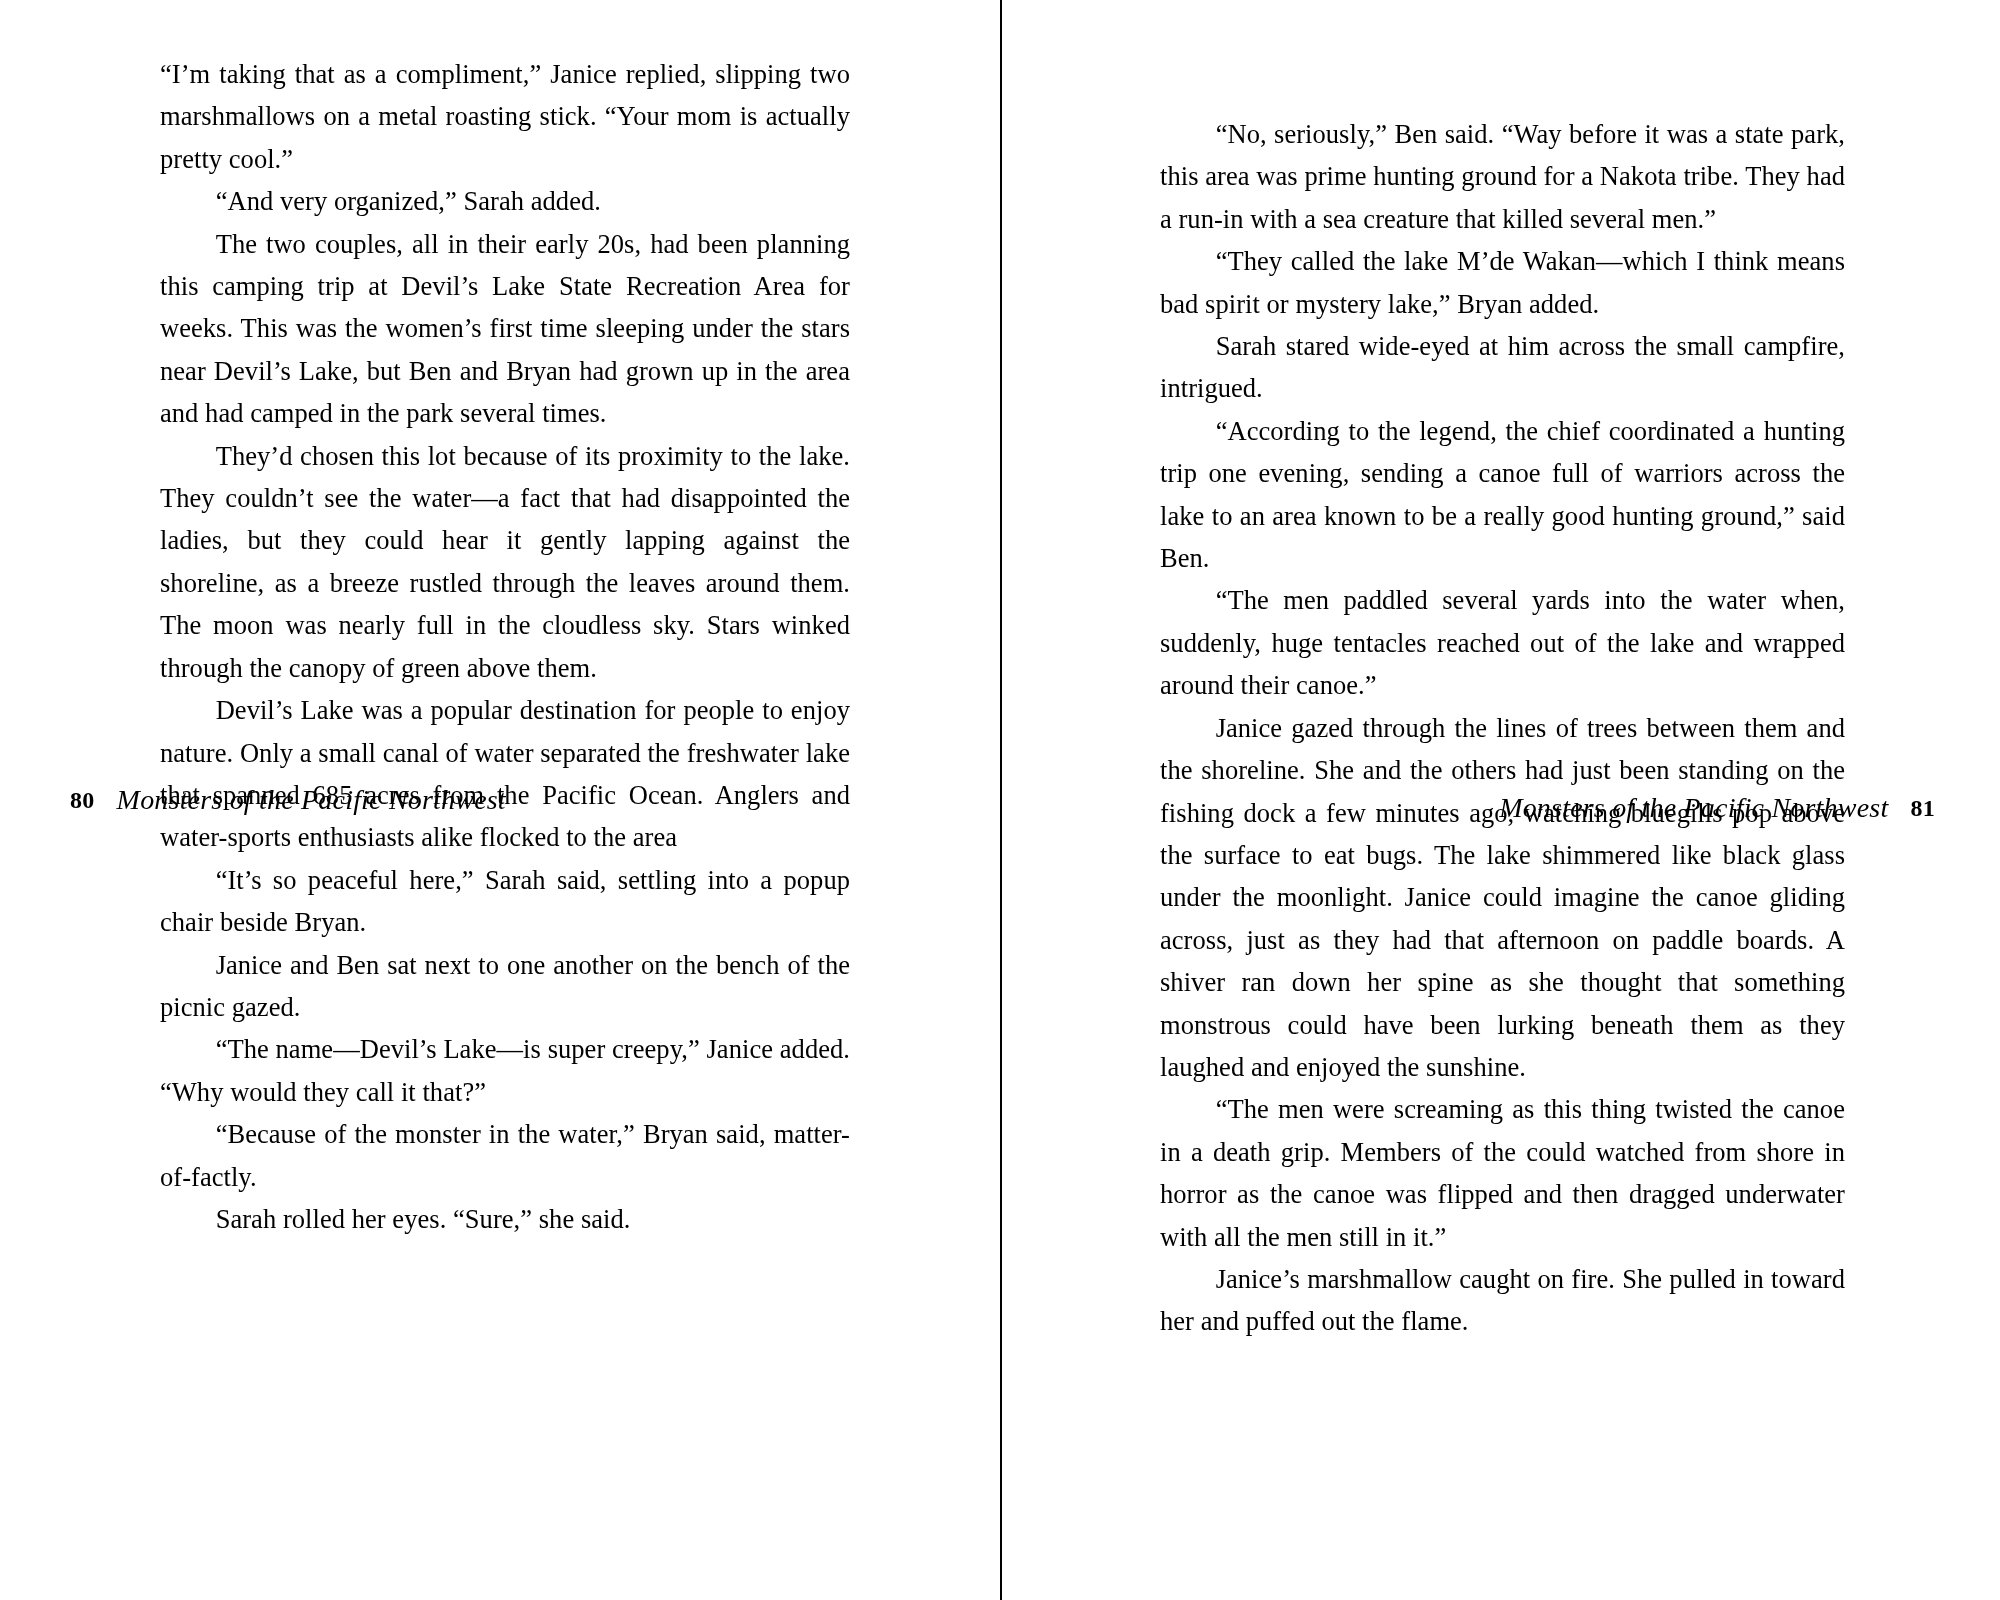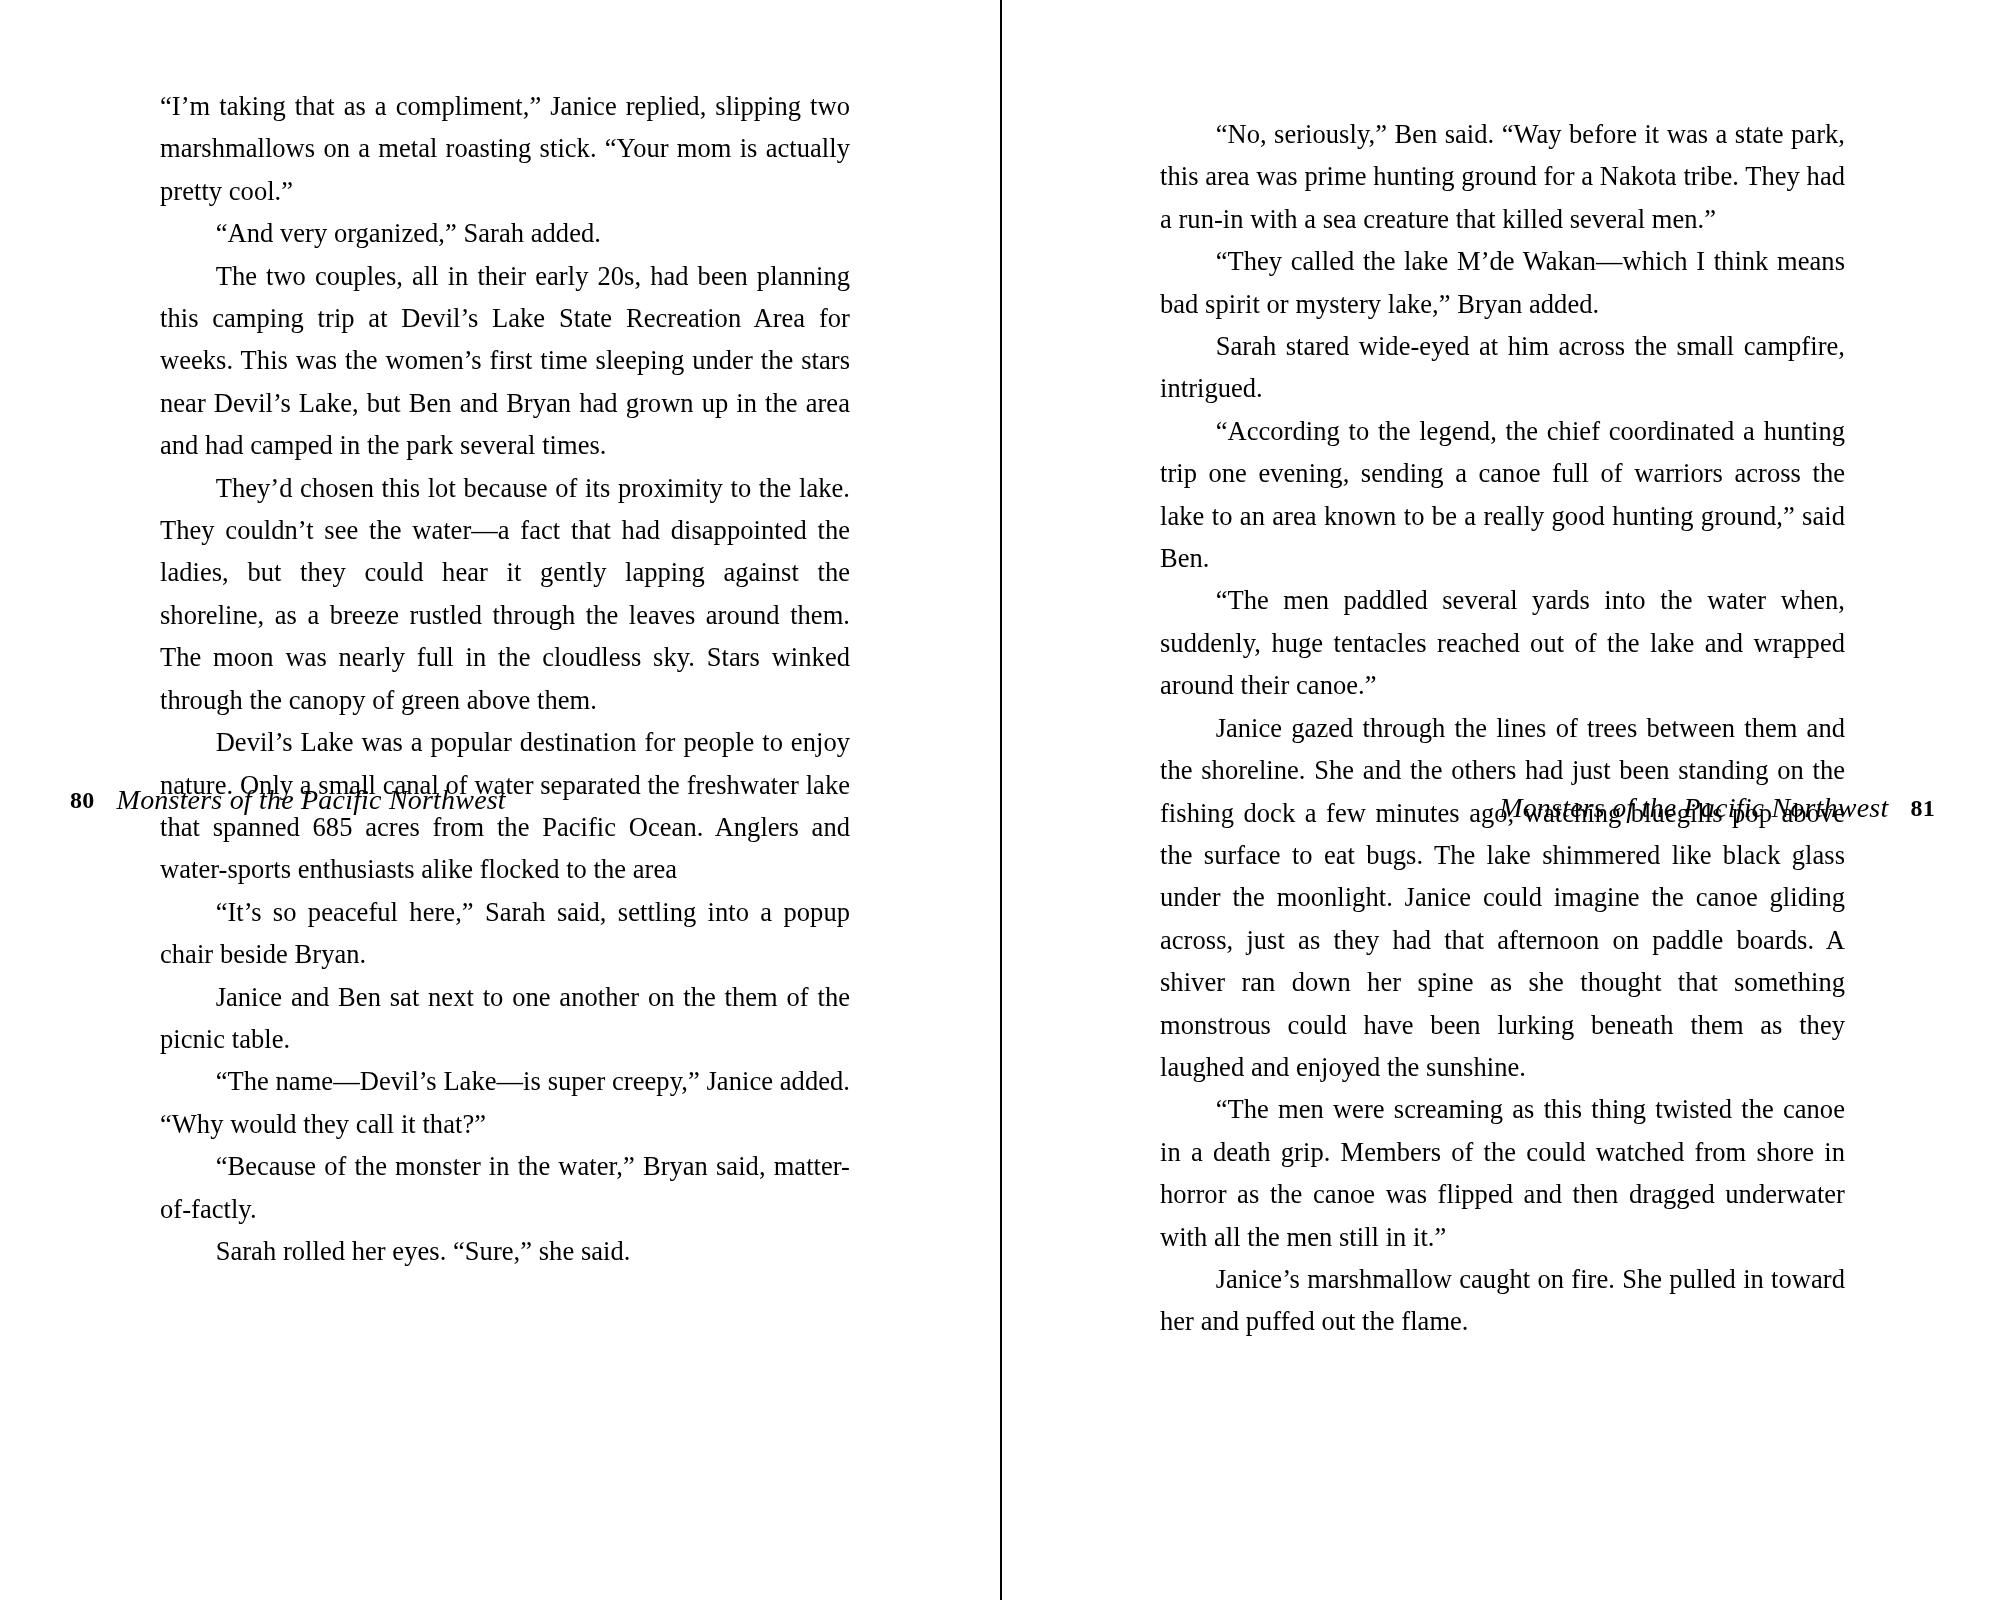--- a/index.html
+++ b/index.html
@@ -29,21 +29,21 @@
     height: 1600px;
     background: #000000;
   }
   .page {
     position: relative;
     width: 1000px;
     height: 1600px;
     box-sizing: border-box;
   }
   .page-left {
-    padding: 85px 150px 0 160px;
+    padding: 53px 150px 0 160px;
   }
   .page-right {
     padding: 105px 155px 0 160px;
     margin-top: 8px;
   }
   .text-col {
     width: 100%;
   }
   p.para {
     margin: 0;
@@ -104,21 +104,21 @@
 <div class="spread">
 
   <div class="page page-left">
     <div class="text-col">
       <p class="para">“I’m taking that as a compliment,” Janice replied, slipping two marshmallows on a metal roasting stick. “Your mom is actually pretty cool.”</p>
       <p class="para indent">“And very organized,” Sarah added.</p>
       <p class="para indent">The two couples, all in their early 20s, had been planning this camping trip at Devil’s Lake State Recreation Area for weeks. This was the women’s first time sleeping under the stars near Devil’s Lake, but Ben and Bryan had grown up in the area and had camped in the park several times.</p>
       <p class="para indent">They’d chosen this lot because of its proximity to the lake. They couldn’t see the water—a fact that had disappointed the ladies, but they could hear it gently lapping against the shoreline, as a breeze rustled through the leaves around them. The moon was nearly full in the cloudless sky. Stars winked through the canopy of green above them.</p>
       <p class="para indent">Devil’s Lake was a popular destination for people to enjoy nature. Only a small canal of water separated the freshwater lake that spanned 685 acres from the Pacific Ocean. Anglers and water-sports enthusiasts alike flocked to the area</p>
       <p class="para indent">“It’s so peaceful here,” Sarah said, settling into a popup chair beside Bryan.</p>
-      <p class="para indent">Janice and Ben sat next to one another on the them of the picnic table.</p>
+      <p class="para indent">Janice and Ben sat next to one another on the bench of the picnic gazed.</p>
       <p class="para indent">“The name—Devil’s Lake—is super creepy,” Janice added. “Why would they call it that?”</p>
       <p class="para indent">“Because of the monster in the water,” Bryan said, matter-of-factly.</p>
       <p class="para indent">Sarah rolled her eyes. “Sure,” she said.</p>
     </div>
     <div class="footer footer-left">
       <span class="folio">80</span>
       <span class="runhead">Monsters of the Pacific Northwest</span>
     </div>
   </div>
 

